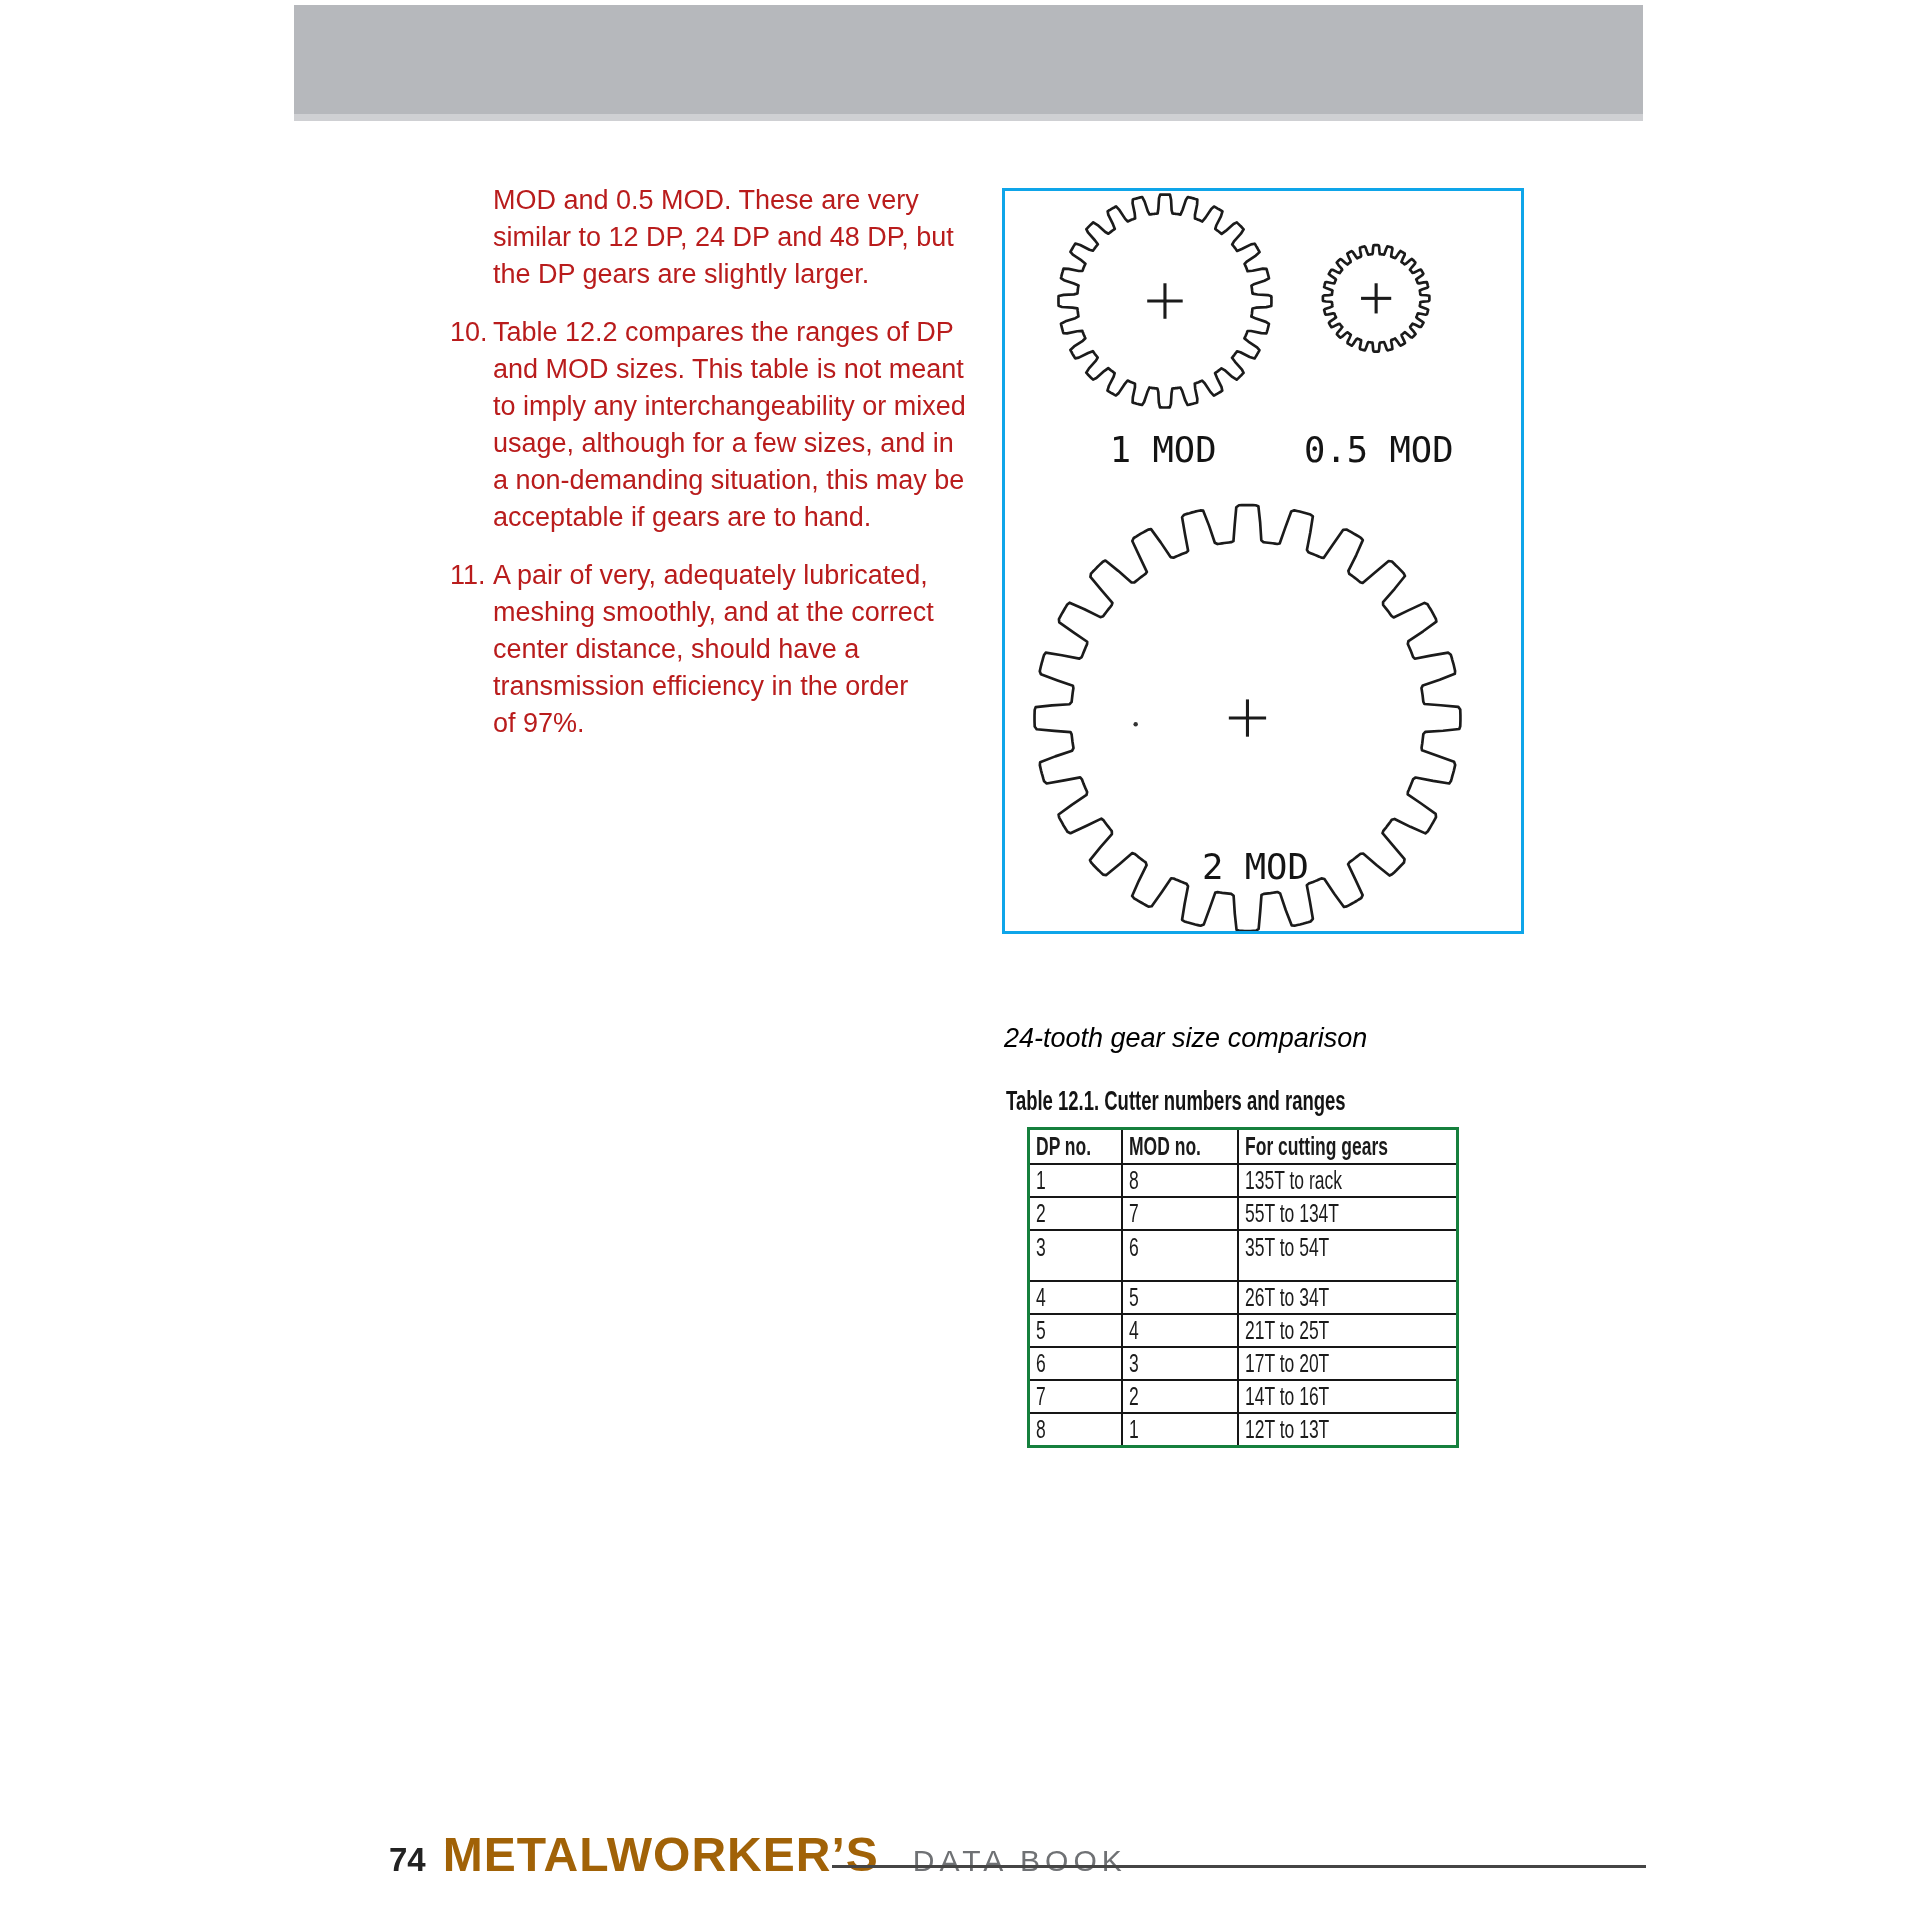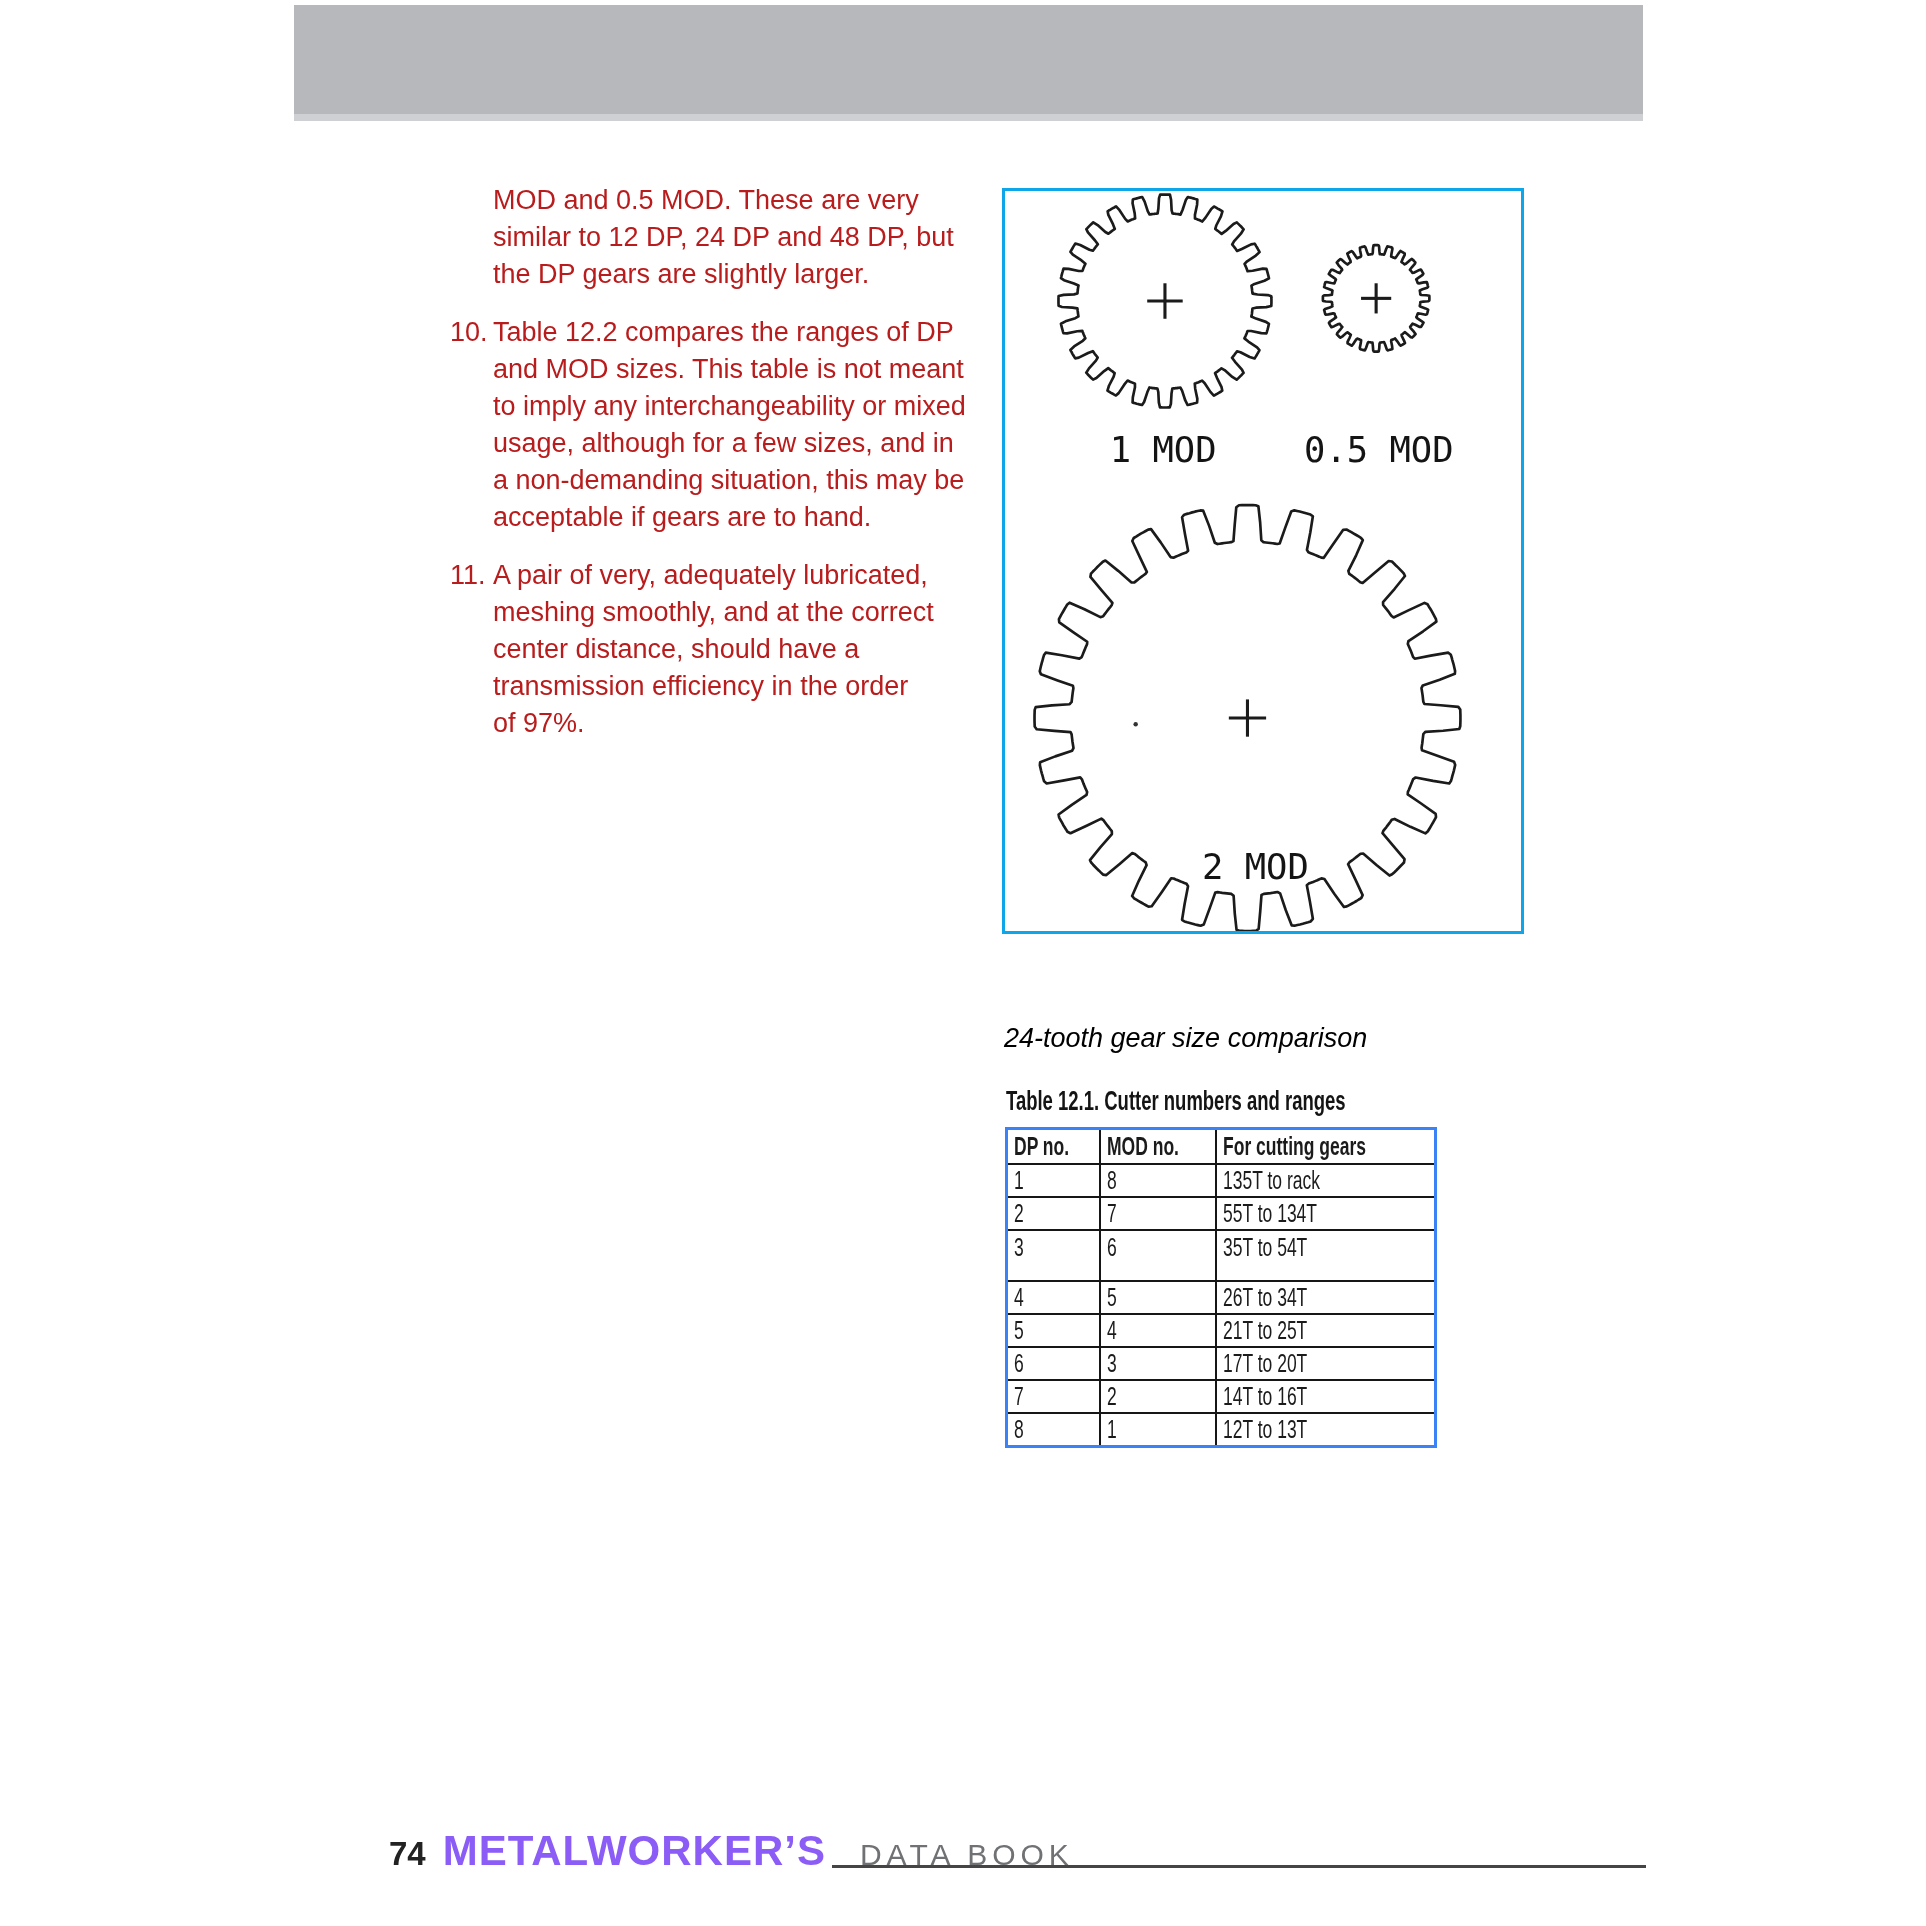--- a/index.html
+++ b/index.html
@@ -25,34 +25,34 @@
   .gear-path{fill:none;stroke:#1b1b1b;stroke-width:3px;stroke-linejoin:round;}
   .cross{stroke:#1b1b1b;stroke-width:3.5px;}
   .gear-label{font-family:"DejaVu Sans Mono","Liberation Mono",monospace;
               font-size:40px;fill:#141414;text-anchor:middle;}
   .fig-caption{position:absolute;left:1004px;top:1023px;width:525px;
                font-style:italic;font-size:27px;color:#000000;}
 
   
   .table-title{position:absolute;left:1006px;top:1085px;font-size:28px;font-weight:bold;
                white-space:nowrap;transform:scaleX(0.66);transform-origin:0 0;color:#141414;}
-  table.cutter{position:absolute;left:1005px;top:1127px;border-collapse:collapse;
-               border:3px solid #3b82f6;table-layout:fixed;}
+  table.cutter{position:absolute;left:1027px;top:1127px;border-collapse:collapse;
+               border:3px solid #15803d;table-layout:fixed;}
   table.cutter th,table.cutter td{border:2px solid #161616;padding:1px 6px;
                text-align:left;vertical-align:middle;font-size:25px;}
   table.cutter th{font-weight:bold;height:31px;}
   table.cutter td{height:29px;font-weight:500;}
   tr.tall td{height:46px;vertical-align:top;padding-top:2px;}
   .col-dp{width:83px;} .col-mod{width:95px;} .col-range{width:178px;}
   .cond{display:inline-block;transform:scaleX(0.7);transform-origin:0 50%;white-space:nowrap;}
 
   
   .footer{position:absolute;left:389px;top:1827px;display:flex;align-items:baseline;}
   .page-num{font-size:33px;font-weight:700;color:#222;}
-  .book-title{font-size:42px;font-weight:900;letter-spacing:1px;color:#8b5cf6;margin-left:17px;}
+  .book-title{font-size:48px;font-weight:900;letter-spacing:1px;color:#a16207;margin-left:17px;}
   .book-subtitle{font-size:30px;font-weight:400;letter-spacing:5px;color:#6f7174;margin-left:34px;}
   .footer-rule{position:absolute;left:832px;top:1865px;width:814px;height:3px;background:#454545;}
 </style>
 </head>
 <body>
 
 <div class="topbar"></div>
 
 <div class="text-col">
   <div class="intro">

